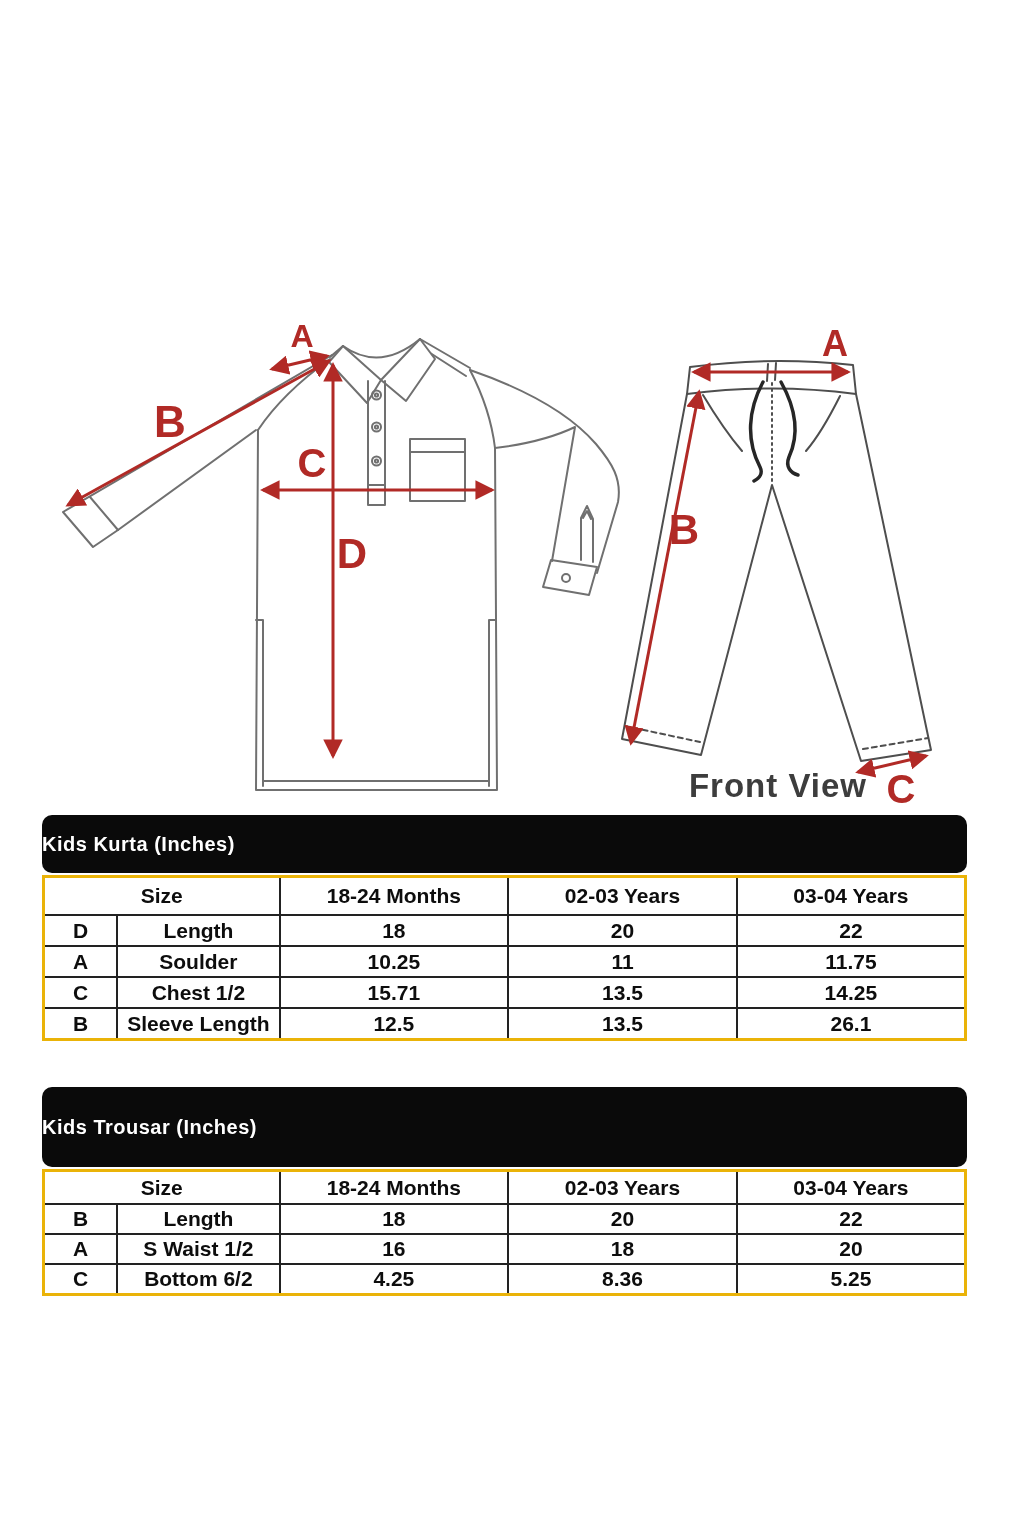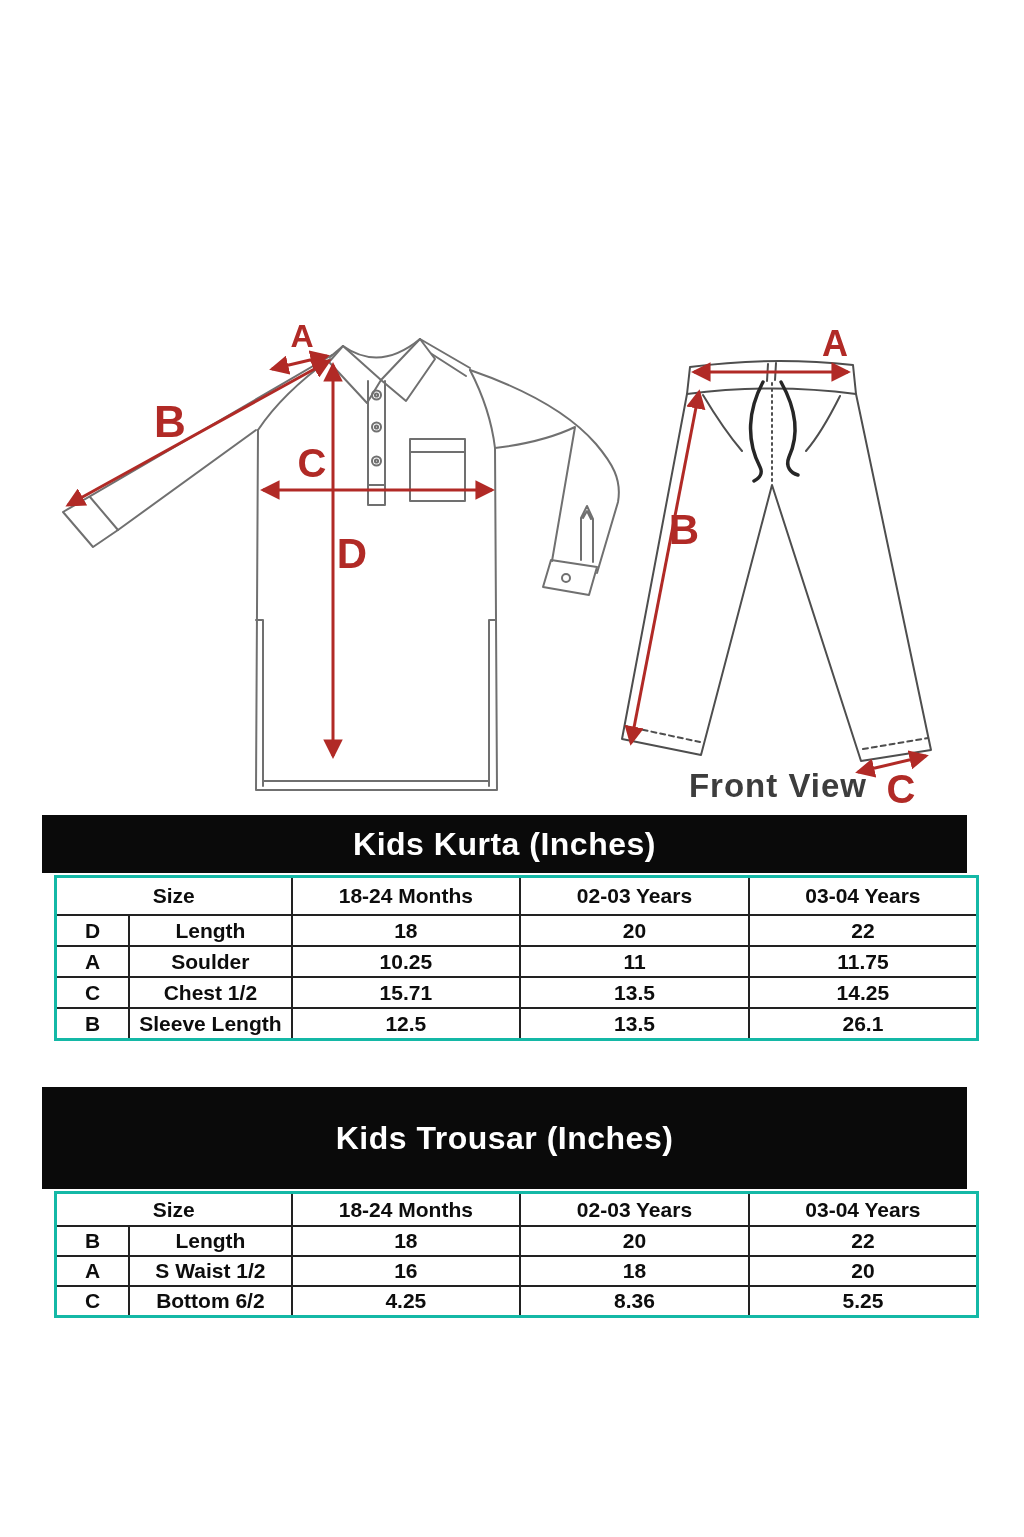--- a/index.html
+++ b/index.html
@@ -4,26 +4,26 @@
 <style>
   html,body{margin:0;padding:0;background:#ffffff;}
   #canvas{
     position:relative;width:1024px;height:1537px;background:#ffffff;overflow:hidden;
     font-family:"Liberation Sans","DejaVu Sans",sans-serif;
   }
   #diagram{position:absolute;left:0;top:315px;width:1024px;height:500px;}
 
   .size-table{position:absolute;left:42px;width:925px;}
   .band{
-    background:#0a0a0a;color:#ffffff;display:flex;align-items:center;justify-content:center;
-    font-size:32px;font-weight:bold;letter-spacing:.5px;
+    background:#0a0a0a;color:#ffffff;display:flex;align-items:center;justify-content:flex-start;
+    font-size:20px;font-weight:bold;letter-spacing:.5px;border-radius:10px;
   }
   .size-table table{
     width:100%;border-collapse:collapse;table-layout:fixed;
-    border:3px solid #14b8a6;margin-top:2px;margin-left:12px;
+    border:3px solid #eab308;margin-top:2px;
   }
   .size-table th,.size-table td{
     border:2px solid #222222;text-align:center;vertical-align:middle;
     font-size:21px;font-weight:bold;color:#0d0d0d;padding:0;overflow:hidden;white-space:nowrap;
   }
   .size-table thead th{height:36px;}
   .size-table tbody td{height:29px;}
   #trouser-table tbody td{height:28px;}
   #trouser-table thead th{height:31px;}
   .key-cell{text-align:left;padding-left:7px;color:#c10000;}
@@ -167,21 +167,21 @@
           <td>Sleeve Length</td>
           <td>12.5</td>
           <td>13.5</td>
           <td>26.1</td>
         </tr>
       </tbody>
     </table>
   </section>
 
   <section class="size-table" id="trouser-table" style="top:1087px">
-    <div class="band" style="height:102px">
+    <div class="band" style="height:80px">
       <span>Kids Trousar (Inches)</span>
     </div>
     <table>
       <colgroup>
           <col class="c-key">
           <col class="c-label">
           <col class="c-val">
           <col class="c-val">
           <col class="c-val">
         </colgroup>

